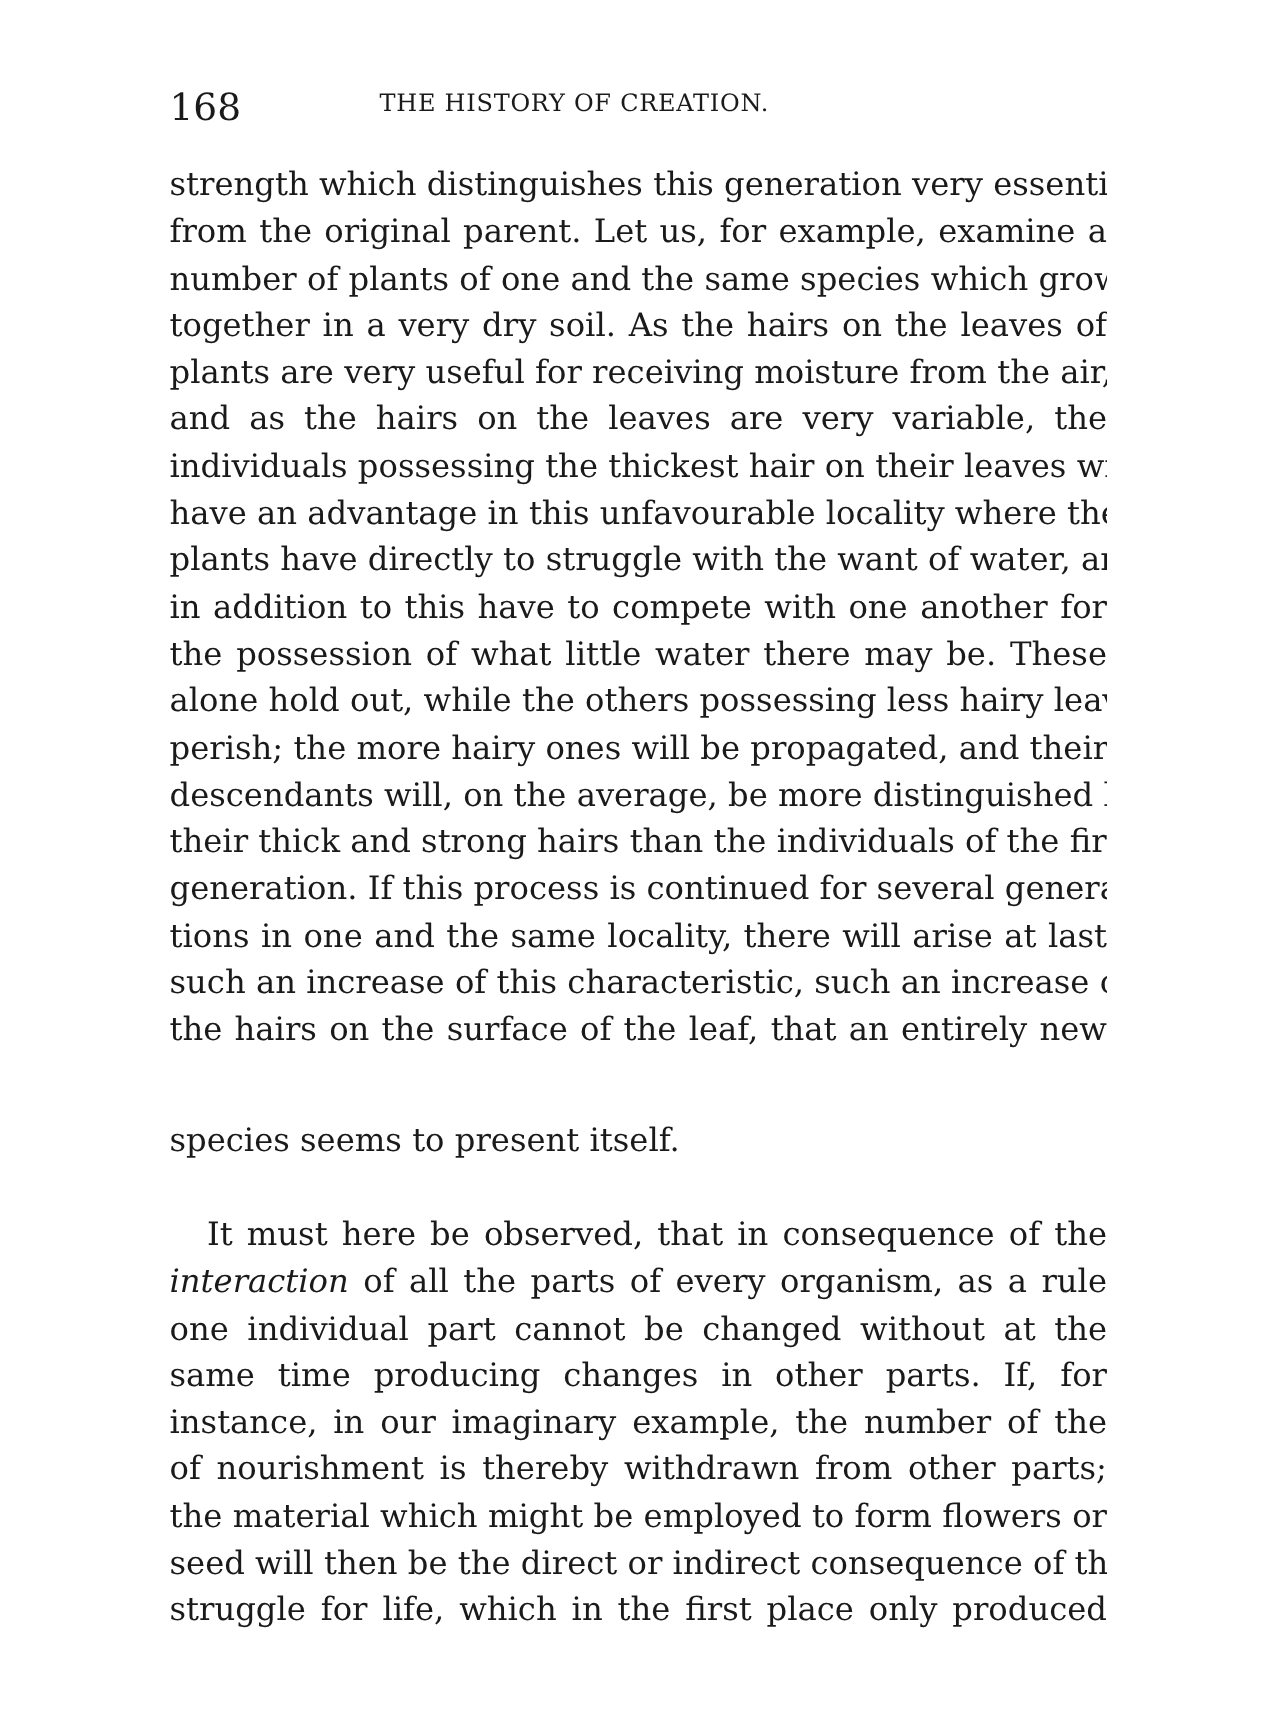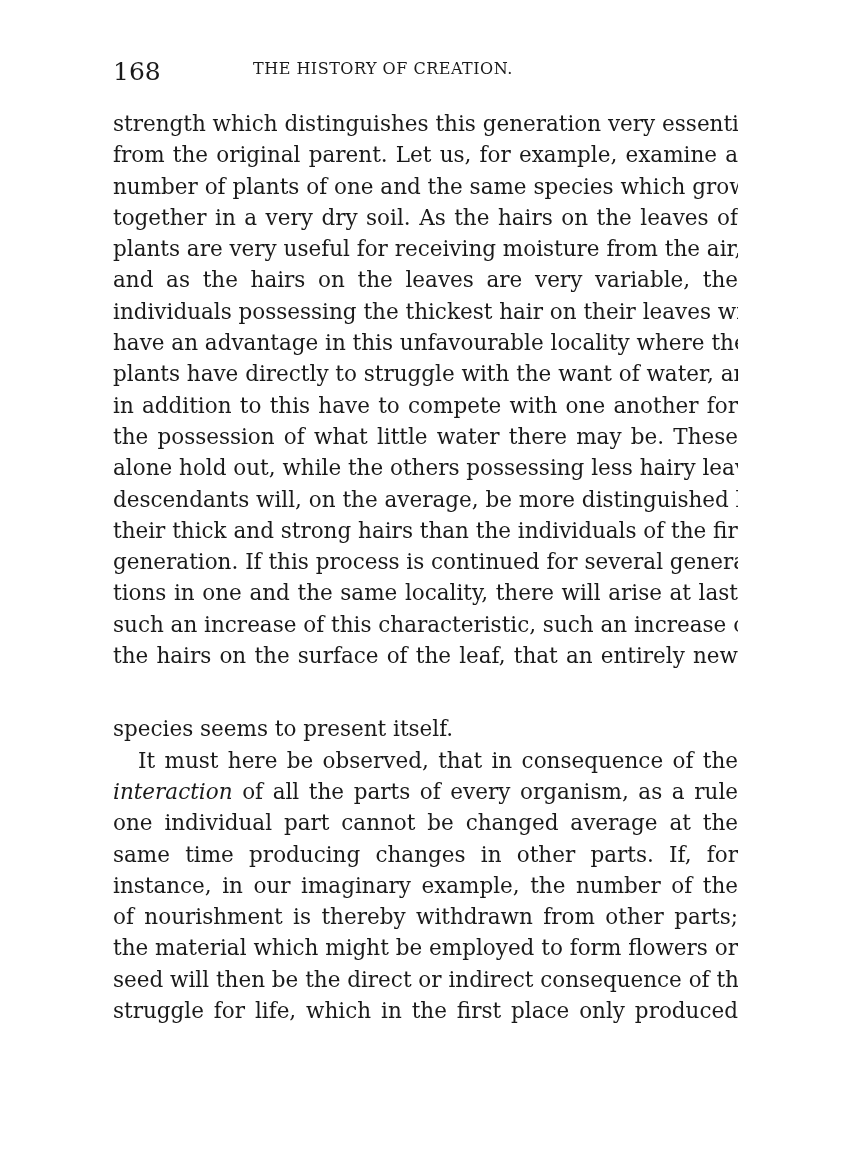--- a/index.html
+++ b/index.html
@@ -3,21 +3,21 @@
   <meta charset="utf-8">
   <style>
     html, body { margin: 0; padding: 0; background: #ffffff; }
     body { width: 850px; height: 1150px; position: relative; overflow: hidden; font-family: "DejaVu Serif", "Liberation Serif", serif; color: #1a1a1a; }
     .header { position: absolute; top: 57px; left: 113px; width: 625px; height: 30px; }
     .page-number { position: absolute; left: 0; top: 0; font-size: 25px; }
     .running-title { position: absolute; left: 140px; top: 2px; font-size: 16px; letter-spacing: 0.5px; }
     .body-text { position: absolute; top: 108px; left: 113px; width: 625px; }
     .line { display: block; font-size: 21.5px; line-height: 31.3px; height: 31.3px; white-space: nowrap; text-align: justify; text-align-last: justify; overflow: hidden; }
     .line.last { text-align-last: left; margin-top: 42px; }
-    .line.indent { padding-left: 25px; }
+    .line.indent { padding-left: 25px; margin-top: 32px; }
     em { font-style: italic; }
   </style>
 </head>
 <body>
 
 <div class="header">
   <span class="page-number">168</span>
   <span class="running-title">THE HISTORY OF CREATION.</span>
 </div>
 
@@ -28,32 +28,33 @@
     <span class="line">number of plants of one and the same species which grow</span>
     <span class="line">together in a very dry soil.  As the hairs on the leaves of</span>
     <span class="line">plants are very useful for receiving moisture from the air,</span>
     <span class="line">and as the hairs on the leaves are very variable, the</span>
     <span class="line">individuals possessing the thickest hair on their leaves will</span>
     <span class="line">have an advantage in this unfavourable locality where the</span>
     <span class="line">plants have directly to struggle with the want of water, and</span>
     <span class="line">in addition to this have to compete with one another for</span>
     <span class="line">the possession of what little water there may be.  These</span>
     <span class="line">alone hold out, while the others possessing less hairy leaves</span>
+    <span class="line">perish; the more hairy ones will be propagated, and their</span>
     <span class="line">descendants will, on the average, be more distinguished by</span>
     <span class="line">their thick and strong hairs than the individuals of the first</span>
     <span class="line">generation.  If this process is continued for several genera-</span>
     <span class="line">tions in one and the same locality, there will arise at last</span>
     <span class="line">such an increase of this characteristic, such an increase of</span>
     <span class="line">the hairs on the surface of the leaf, that an entirely new</span>
     <span class="line last">species seems to present itself.</span>
   </div>
   <div>
     <span class="line indent">It must here be observed, that in consequence of the</span>
     <span class="line"><em>interaction</em><span> of all the parts of every organism, as a rule</span></span>
-    <span class="line">one individual part cannot be changed average at the</span>
+    <span class="line">one individual part cannot be changed without at the</span>
     <span class="line">same time producing changes in other parts.  If, for</span>
     <span class="line">instance, in our imaginary example, the number of the</span>
     <span class="line">of nourishment is thereby withdrawn from other parts;</span>
     <span class="line">the material which might be employed to form flowers or</span>
     <span class="line">seed will then be the direct or indirect consequence of the</span>
     <span class="line">struggle for life, which in the first place only produced</span>
   </div>
 </div>
 
 </body></html>

